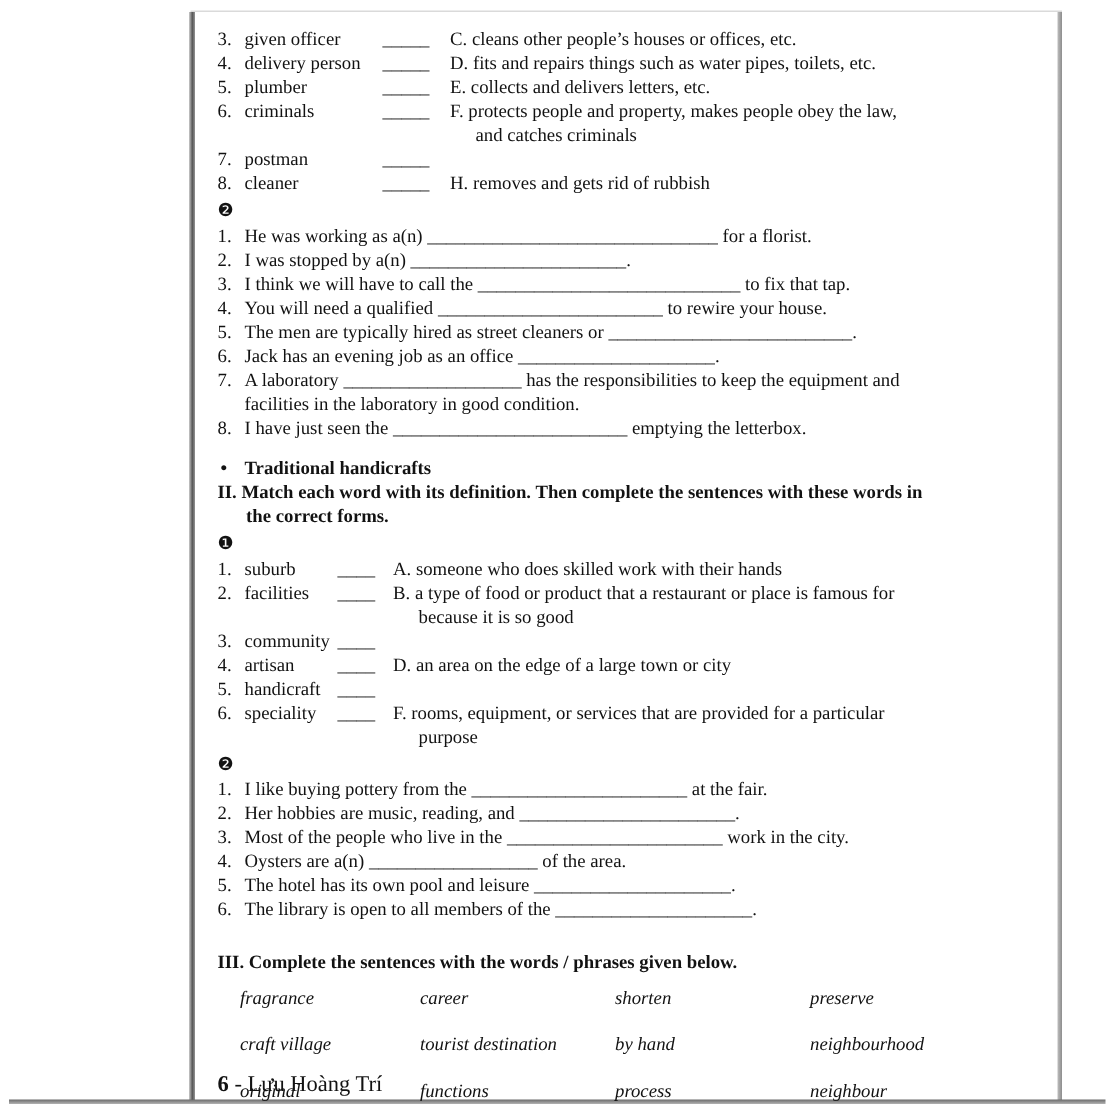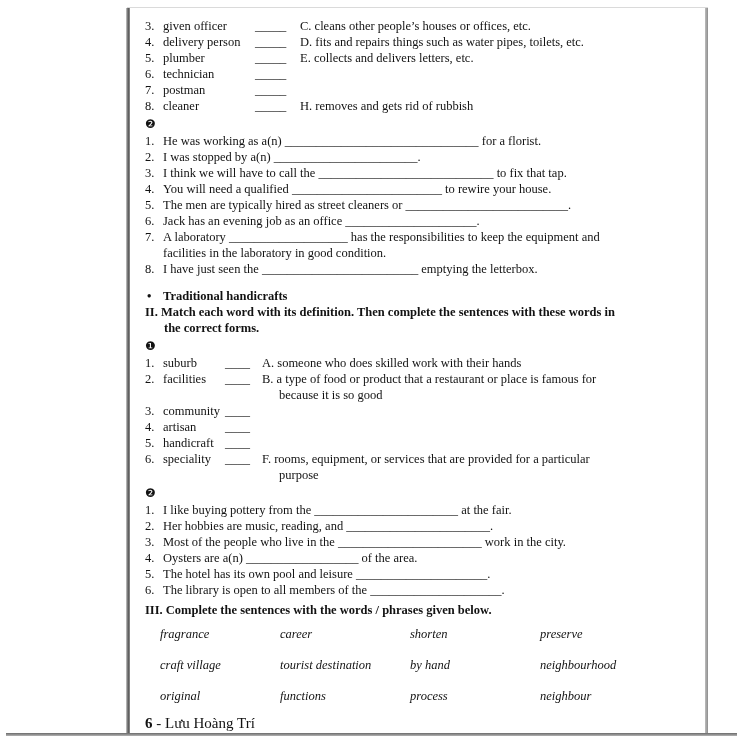--- a/index.html
+++ b/index.html
@@ -31,21 +31,21 @@
 
   .srow { display:flex; align-items:flex-start; }
   .srow .text { flex:1; white-space:pre-line; }
 
   .marker { font-family:"DejaVu Sans",sans-serif; font-size:12px; line-height:16px; margin:2px 0 1px; }
 
   .bullet-heading { display:flex; font-weight:bold; margin-top:11px; }
   .bullet-heading .bullet { flex:0 0 18px; padding-left:2px; }
 
   .h-section  { font-weight:bold; white-space:pre-line; padding-left:19px; text-indent:-19px; }
-  .h3-section { font-weight:bold; margin-top:4px; padding-left:22px; text-indent:-22px; }
+  .h3-section { font-weight:bold; margin-top:19px; padding-left:22px; text-indent:-22px; }
 
   .wordbank {
     display:grid; grid-template-columns:105px 115px 115px 1fr;
     padding-left:15px; font-style:italic; margin-top:8px;gap:15px;
   }
   .wordbank span { line-height:16px; }
 
   .footer { position:absolute; left:145px; top:715px; font-size:15px; }
   .footer .pnum { font-weight:bold; }
 </style>
@@ -74,22 +74,24 @@
       <span class="def">D. fits and repairs things such as water pipes, toilets, etc.</span>
     </div>
     <div class="mrow m1">
       <span class="num">5.</span>
       <span class="word">plumber</span>
       <span class="blank">_____</span>
       <span class="def">E. collects and delivers letters, etc.</span>
     </div>
     <div class="mrow m1">
       <span class="num">6.</span>
-      <span class="word">technician</span>
-      <span class="blank">_____</span>
+      <span class="word">criminals</span>
+      <span class="blank">_____</span>
+      <span class="def">F. protects people and property, makes people obey the law,
+and catches criminals</span>
     </div>
     <div class="mrow m1">
       <span class="num">7.</span>
       <span class="word">postman</span>
       <span class="blank">_____</span>
     </div>
     <div class="mrow m1">
       <span class="num">8.</span>
       <span class="word">cleaner</span>
       <span class="blank">_____</span>
@@ -157,20 +159,21 @@
     </div>
     <div class="mrow m2">
       <span class="num">3.</span>
       <span class="word">community</span>
       <span class="blank">____</span>
     </div>
     <div class="mrow m2">
       <span class="num">4.</span>
       <span class="word">artisan</span>
       <span class="blank">____</span>
+      <span class="def">D. an area on the edge of a large town or city</span>
     </div>
     <div class="mrow m2">
       <span class="num">5.</span>
       <span class="word">handicraft</span>
       <span class="blank">____</span>
     </div>
     <div class="mrow m2">
       <span class="num">6.</span>
       <span class="word">speciality</span>
       <span class="blank">____</span>

